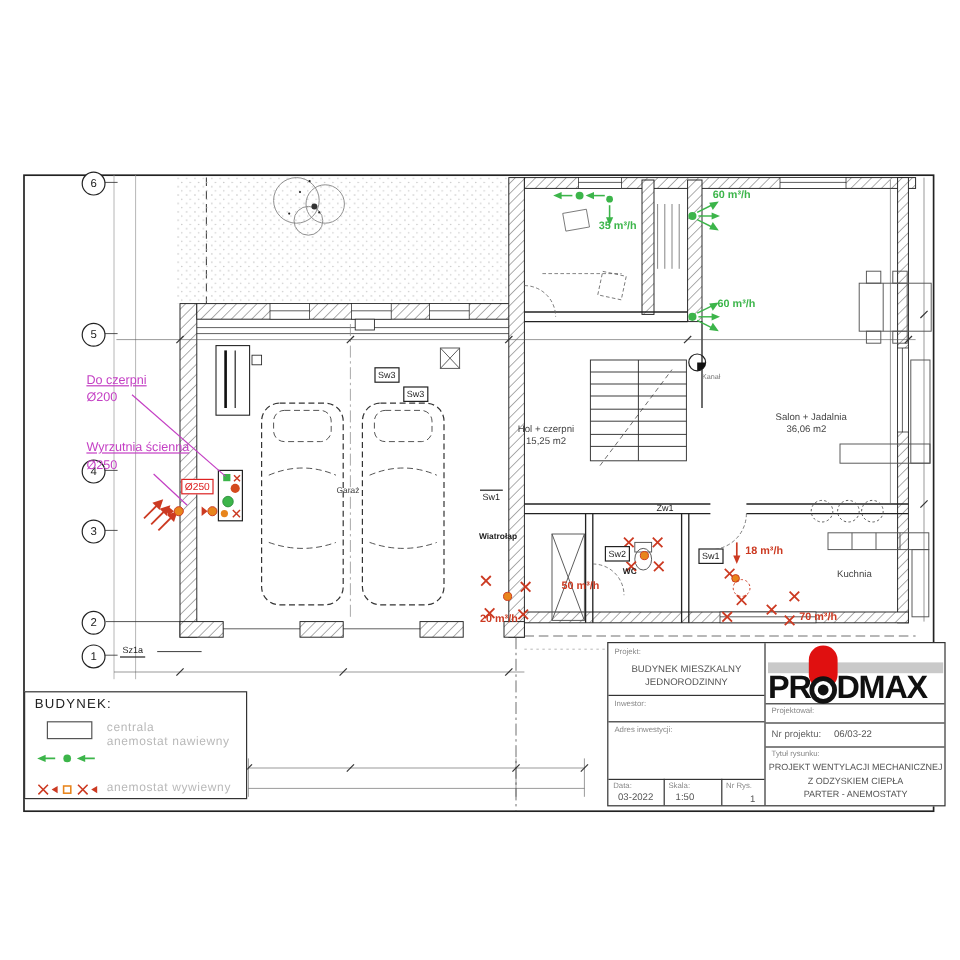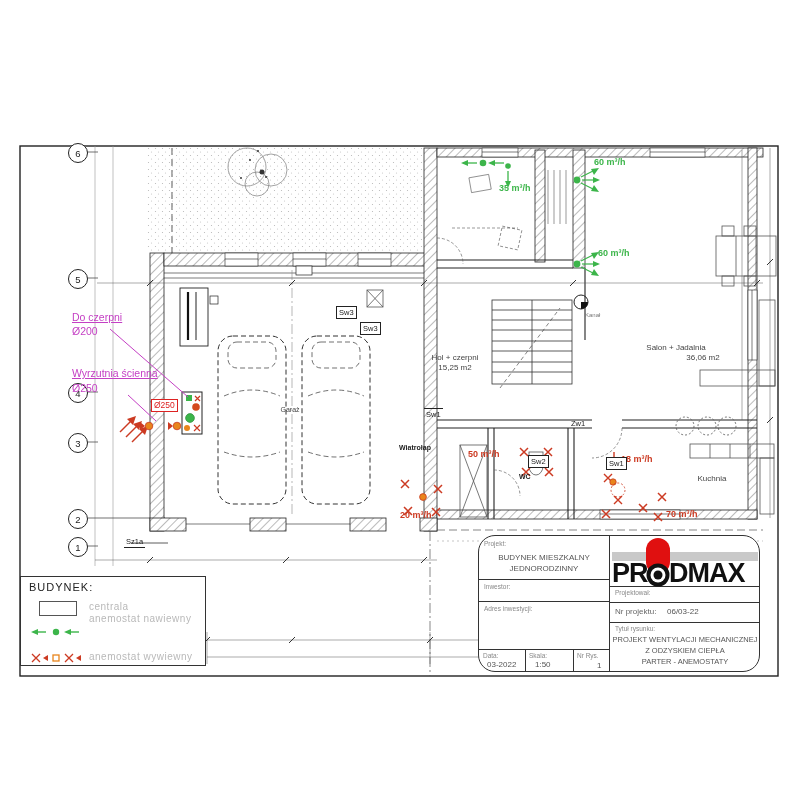--- a/index.html
+++ b/index.html
@@ -7,21 +7,21 @@
          font-family:"Liberation Sans",sans-serif;}
   .abs{position:absolute;}
   .t{position:absolute;font-family:"Liberation Sans",sans-serif;color:#333;white-space:nowrap;line-height:1.1;}
   .mag{color:#c43fc4;font-size:10.5px;padding-left:24px;}
   .u{text-decoration:underline;}
   .fg{color:#3cb54a;font-size:9px;font-weight:bold;}
   .fr{color:#cc3a22;font-size:9px;font-weight:bold;}
   .rm{font-size:8px;color:#444;text-align:center;}
   .rmb{font-size:7px;font-weight:bold;color:#222;text-align:center;}
   .dev{position:absolute;font-size:7.5px;color:#222;border:1px solid #222;background:#fff;
-       text-align:center;line-height:11px;height:11px;padding:0 2px;font-family:"Liberation Sans",sans-serif;margin-left:24px;}
+       text-align:center;line-height:11px;height:11px;padding:0 2px;font-family:"Liberation Sans",sans-serif;}
   .plain{border:none;background:transparent;}
   .bubble{position:absolute;width:18px;height:18px;border:1.2px solid #222;border-radius:50%;
           font-size:9.5px;color:#222;display:flex;align-items:center;justify-content:center;background:#fff;}
   .ductbox{position:absolute;border:1.2px solid #d22;color:#d22;background:#fff;font-size:8.5px;
            line-height:11px;padding:0 2px;font-family:"Liberation Sans",sans-serif;}
   .legend{position:absolute;left:20px;top:576px;width:184px;height:88px;border:1.6px solid #333;background:#fff;}
   .lg-title{position:absolute;left:8px;top:4px;font-size:11px;color:#222;letter-spacing:1px;}
   .lg-label{position:absolute;font-size:10px;color:#b9b9b9;letter-spacing:0.5px;}
   .centrala-sym{position:absolute;left:18px;top:24px;width:36px;height:13px;border:1.2px solid #555;background:#fff;}
   .tb{position:absolute;background:#fff;border:1.2px solid #333;}
@@ -348,27 +348,27 @@
 
   <div class="t mag u" style="left:48px;top:312px;">Do czerpni</div>
   <div class="t mag" style="left:48px;top:326px;">Ø200</div>
   <div class="t mag u" style="left:48px;top:368px;">Wyrzutnia ścienna</div>
   <div class="t mag" style="left:48px;top:383px;">Ø250</div>
   <div class="ductbox" style="left:151px;top:399px;">Ø250</div>
 
   <div class="t fg" style="left:594px;top:158px;">60 m³/h</div>
   <div class="t fg" style="left:499px;top:184px;">35 m³/h</div>
   <div class="t fg" style="left:598px;top:249px;">60 m³/h</div>
-  <div class="t fr" style="left:468px;top:450px;">50 m³/h</div>
+  <div class="t fr" style="left:468px;top:484px;">50 m³/h</div>
   <div class="t fr" style="left:621px;top:455px;">18 m³/h</div>
   <div class="t fr" style="left:666px;top:510px;">70 m³/h</div>
   <div class="t fr" style="left:400px;top:511px;">20 m³/h</div>
 
   <div class="t rm" style="left:626px;top:344px;width:100px;">Salon + Jadalnia</div>
-  <div class="t rm" style="left:653px;top:354px;width:100px;text-align:center;">36,06 m2</div>
+  <div class="t rm" style="left:622px;top:354px;width:100px;text-align:center;">36,06 m2</div>
   <div class="t rm" style="left:420px;top:354px;width:70px;">Hol + czerpni</div>
   <div class="t rm" style="left:420px;top:364px;width:70px;">15,25 m2</div>
   <div class="t rmb" style="left:519px;top:473px;">WC</div>
   <div class="t rm" style="left:677px;top:475px;width:70px;">Kuchnia</div>
   <div class="t rmb" style="left:392px;top:444px;width:46px;">Wiatrołap</div>
   <div class="t rm" style="left:268px;top:406px;width:44px;font-size:7px;">Garaż</div>
   <div class="t rm" style="left:585px;top:312px;font-size:6px;color:#777;">Kanał</div>
 
   <div class="dev" style="left:312px;top:306px;">Sw3</div>
   <div class="dev" style="left:336px;top:322px;">Sw3</div>
@@ -397,21 +397,21 @@
         <path d="M3,3 l8,8 m0,-8 l-8,8"></path>
           <polygon points="14,7 19,4 19,10" fill="#cc3a22" stroke="none"></polygon>
         <rect x="24" y="4" width="6" height="6" stroke="#e8851c"></rect>
         <path d="M36,3 l8,8 m0,-8 l-8,8"></path>
           <polygon points="47,7 52,4 52,10" fill="#cc3a22" stroke="none"></polygon>
       </g>
     </svg>
     <div class="lg-label" style="left:68px;top:74px;">anemostat wywiewny</div>
   </div>
 
-  <div class="tb" style="left:478px;top:535px;width:280px;height:135px;border-radius:17px;">
+  <div class="tb" style="left:506px;top:535px;width:280px;height:135px;">
 
     <div class="tb-line" style="left:130px;top:0;width:1px;height:135px;"></div>
     <div class="tb-line" style="left:0;top:43px;width:130px;height:1px;"></div>
     <div class="tb-line" style="left:0;top:65px;width:130px;height:1px;"></div>
     <div class="tb-line" style="left:0;top:113px;width:130px;height:1px;"></div>
     <div class="tb-line" style="left:46px;top:113px;width:1px;height:22px;"></div>
     <div class="tb-line" style="left:94px;top:113px;width:1px;height:22px;"></div>
     <div class="tb-line" style="left:131px;top:50px;width:149px;height:1px;"></div>
     <div class="tb-line" style="left:131px;top:66px;width:149px;height:1px;"></div>
     <div class="tb-line" style="left:131px;top:86px;width:149px;height:1px;"></div>

